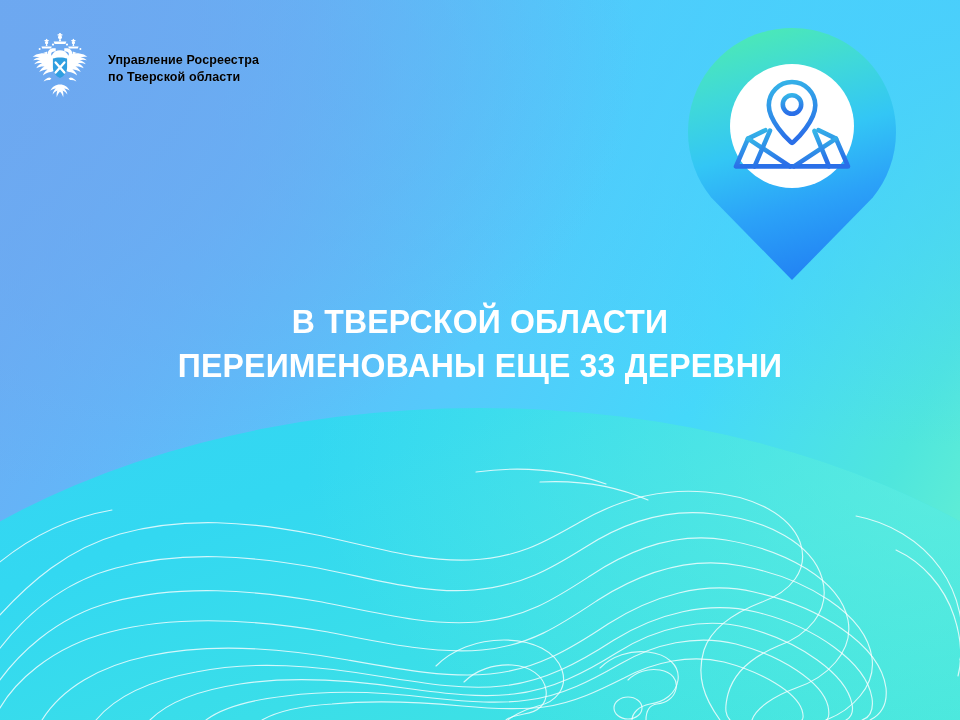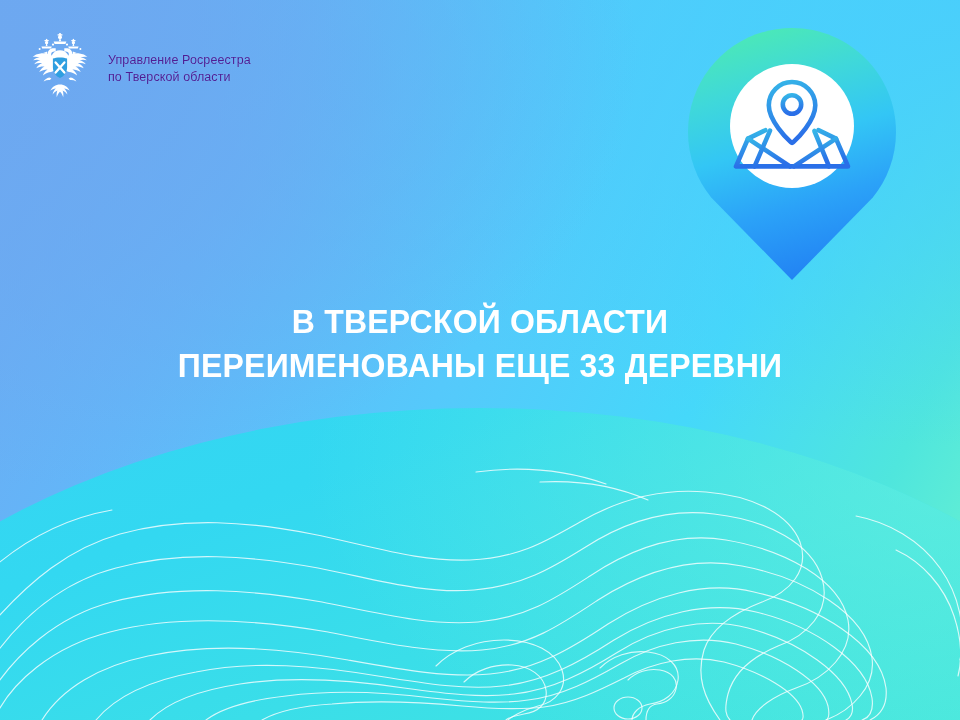--- a/index.html
+++ b/index.html
@@ -100,24 +100,24 @@
     position: absolute;
     left: 22px;
     top: 32px;
     display: flex;
     align-items: center;
     gap: 10px;
   }
   .brand-emblem { width: 76px; height: 74px; flex: 0 0 auto; }
   .brand-emblem svg { display: block; width: 100%; height: 100%; }
   .brand-text {
-    color: #4c1d95;
+    color: #000000;
     font-size: 12.5px;
     line-height: 1.36;
-    font-weight: 400;
+    font-weight: 700;
     letter-spacing: 0.1px;
     white-space: nowrap;
     text-shadow: 0 0 1px rgba(255,255,255,0.25);
   }
   .brand-text span { display: block; }
 
   
   .pin {
     position: absolute;
     left: 686px;

